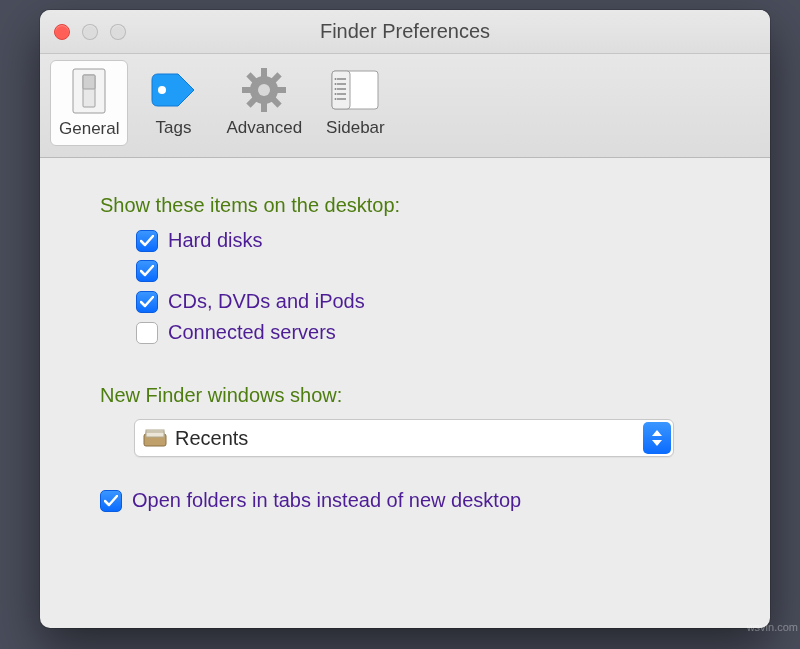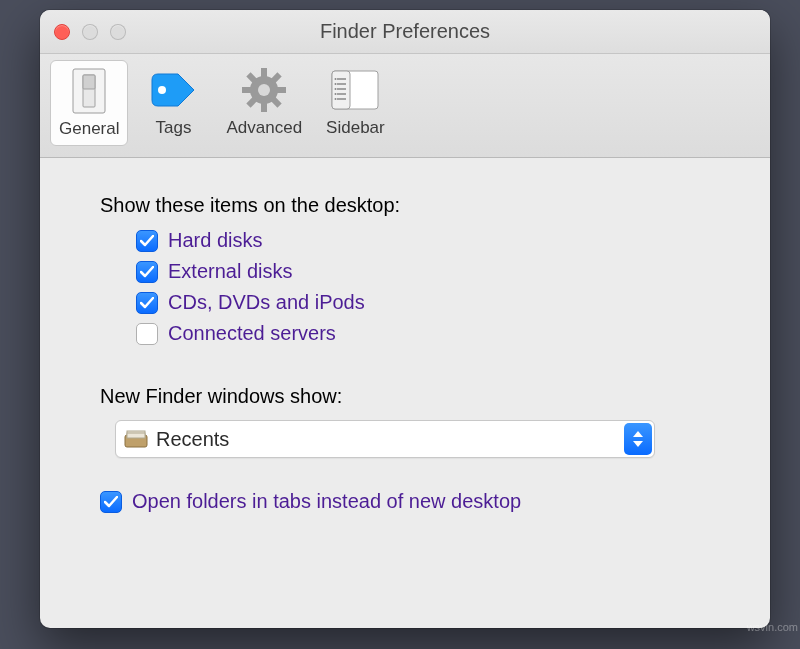--- a/index.html
+++ b/index.html
@@ -78,21 +78,21 @@
       width:52px; height:52px;
       display:flex;align-items:center;justify-content:center;
     }
     .tab .label { font-size:17px; color:#3c3c3c; margin-top:2px;text-align:center;}
     .content {
       background:#ececec;
       padding: 36px 60px 30px 60px;
     }
     .section-label {
       font-size:20px;
-      color:#000000;
+      color:#4d7c0f;
       margin-bottom:12px;
     }
     .check-row {
       display:flex;
       align-items:center;
       gap:10px;
       margin-bottom:8px;
       margin-left:36px;
     }
     .checkbox {
@@ -104,21 +104,21 @@
       background:linear-gradient(#3a96ff,#0a6bff);
       border:1px solid #0a5de0;
     }
     .checkbox.unchecked {
       background:#ffffff;
       border:1px solid #b0b0b0;
     }
     .check-label { font-size:20px; color:#4c1d95;}
     .spacer { height:32px; }
     .select-row {
-      margin-left:15px;
+      margin-left:34px;
       margin-top:10px;
     }
     .select {
       display:flex;
       align-items:center;
       background:#ffffff;
       border:1px solid #c8c8c8;
       border-radius:6px;
       height:38px;
       width:540px;
@@ -237,21 +237,20 @@
       </div>
       <div class="check-label">Hard disks</div>
     </div>
 
     <div class="check-row">
       <div class="checkbox checked">
         <svg width="14" height="12" viewBox="0 0 14 12">
             <path d="M1 6 L5 10 L13 1" stroke="white" stroke-width="2.5" fill="none" stroke-linecap="round" stroke-linejoin="round"></path>
           </svg>
       </div>
-      <div class="check-label">External disks</div>
     </div>
 
     <div class="check-row">
       <div class="checkbox checked">
         <svg width="14" height="12" viewBox="0 0 14 12">
             <path d="M1 6 L5 10 L13 1" stroke="white" stroke-width="2.5" fill="none" stroke-linecap="round" stroke-linejoin="round"></path>
           </svg>
       </div>
       <div class="check-label">CDs, DVDs and iPods</div>
     </div>

